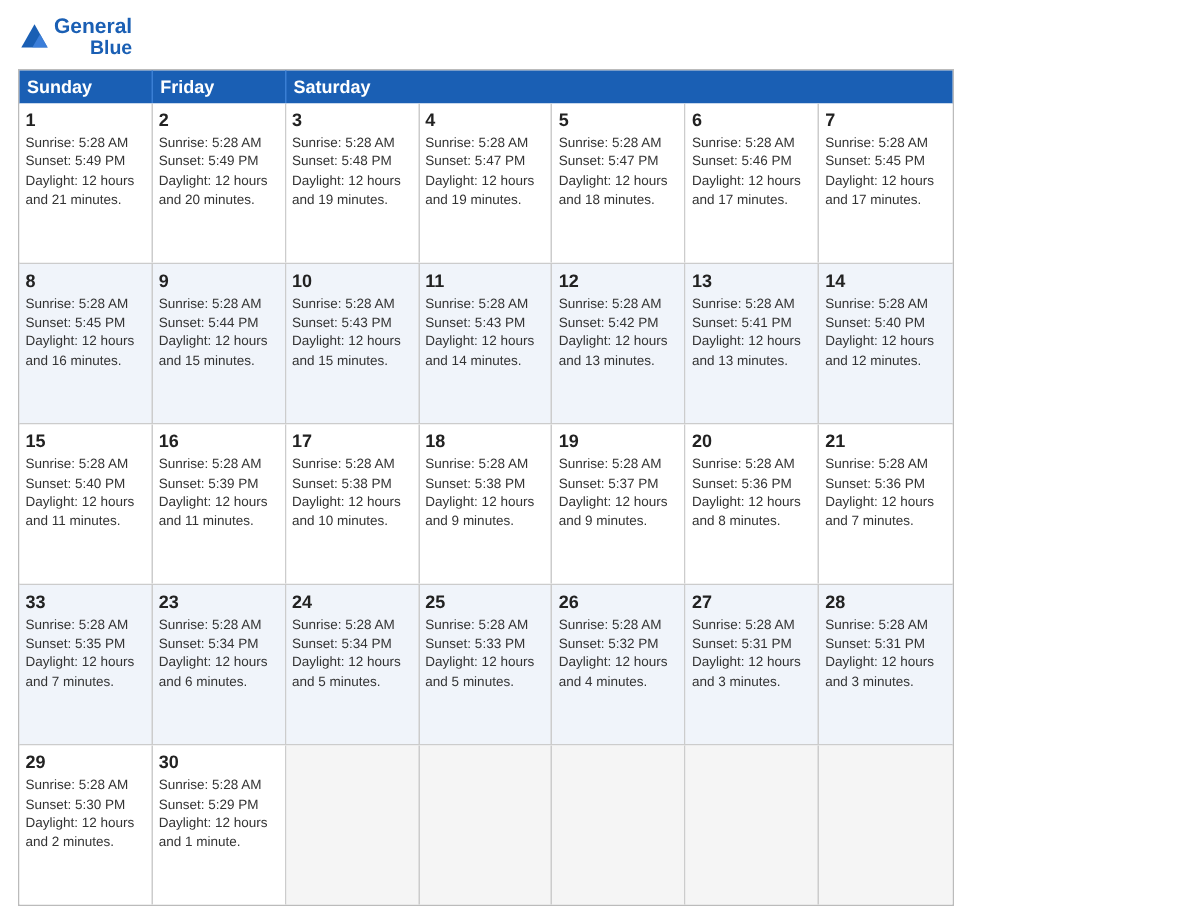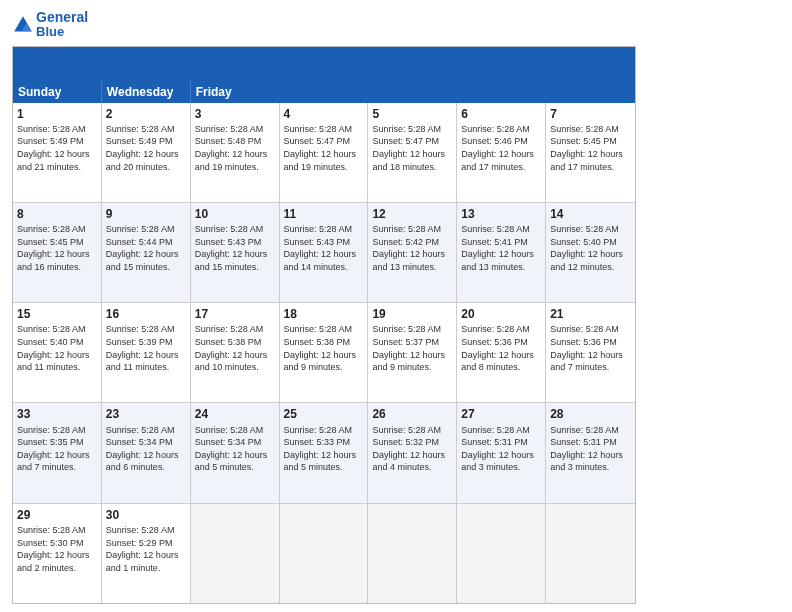--- a/index.html
+++ b/index.html
@@ -58,21 +58,20 @@
       grid-template-columns: repeat(7, 1fr);
       background: #1a5fb4;
     }
     .cal-header-cell {
       color: #fff;
       font-weight: bold;
       font-size: 12px;
       padding: 4px 5px;
       border-right: 1px solid #3a7fd4;
       text-align: left;
-      margin-top: 34px;
     }
     .cal-header-cell:last-child { border-right: none; }
     .cal-body {
       flex: 1;
       display: flex;
       flex-direction: column;
     }
     .cal-row {
       display: grid;
       grid-template-columns: repeat(7, 1fr);
@@ -110,34 +109,34 @@
 
 <div class="page">
   <div class="header">
     <div class="logo">
   <svg class="logo-icon" viewBox="0 0 30 30" width="30" height="30">
     <polygon points="15,3 27,24 3,24" fill="#1a5fb4"></polygon>
     <polygon points="20,12 27,24 13,24" fill="#4a8be8" opacity="0.7"></polygon>
   </svg>
   <div style="line-height:1.1;">
     <div style="font-size:14px;font-weight:bold;color:#333;"><span style="color:#1a5fb4;">General</span></div>
-    <div style="font-size:13px;font-weight:bold;color:#1a5fb4;">Blue</div>
+    <div style="font-size:13px;font-weight:bold;color:#1a5fb4;text-align:right;">Blue</div>
   </div>
 </div>
     <div class="title-block">
       <div class="main-title"></div>
       <div class="subtitle"></div>
     </div>
   </div>
 
   <div class="calendar">
     <div class="cal-header-row">
     <div class="cal-header-cell">Sunday</div>
-        <div class="cal-header-cell">Wednesday</div>
         <div class="cal-header-cell">Friday</div>
+        <div class="cal-header-cell">Saturday</div>
       </div>
     <div class="cal-body">
     <div class="cal-row">
           <div class="cal-cell">
         <span class="day-num">1</span>
         <div class="day-info">
           Sunrise: 5:28 AM<br>
           Sunset: 5:49 PM<br>
           Daylight: 12 hours and 21 minutes.
         </div>

